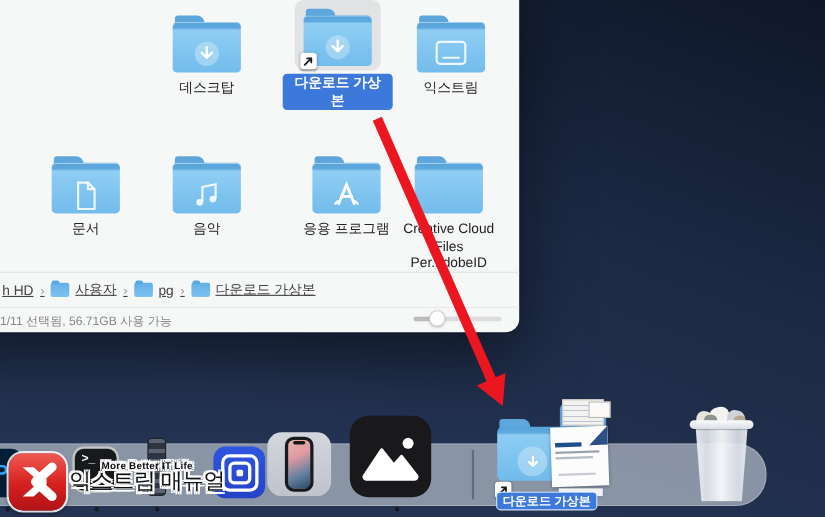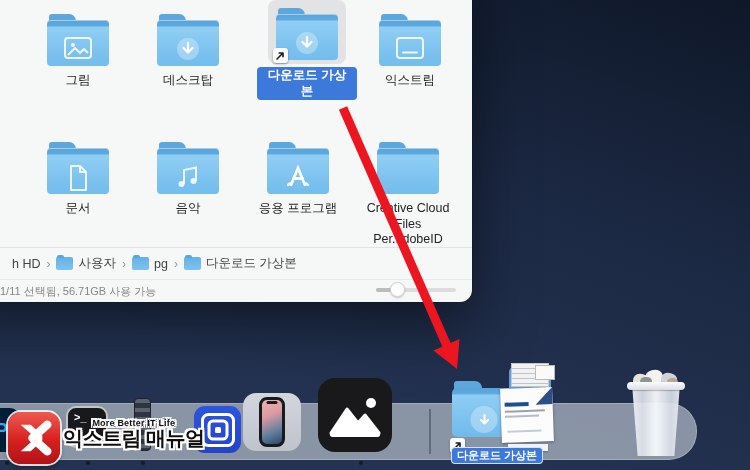--- a/index.html
+++ b/index.html
@@ -35,21 +35,21 @@
   .folder .tab { position:absolute; left:2px; top:0; width:27px; height:13px; border-radius:3px 7px 0 0; background:#5ea7dd; }
   .folder .fbody { position:absolute; left:0; top:6px; width:62px; height:46px; border-radius:4px;
     background:linear-gradient(180deg,#57a4db 0%,#5ea9de 12%,#90cef4 16%,#7cc2ef 70%,#73bcec 100%);
     box-shadow:inset 0 1px 0 rgba(255,255,255,.45); }
   .folder .glyph { position:absolute; left:50%; top:22px; transform:translateX(-50%); }
   .alias-badge { position:absolute; left:-3px; bottom:-3px; width:15px; height:15px; background:#fdfdfd;
     border-radius:3px; box-shadow:0 1px 2px rgba(0,0,0,.4); display:flex; align-items:center; justify-content:center; }
 
   
   .pathbar { position:absolute; left:0; top:247px; width:472px; height:32px; border-top:1px solid #e2e3e5;
-    display:flex; align-items:center; padding-left:12px; font-size:12.5px; color:#434345; white-space:nowrap; overflow:hidden; }
+    display:flex; align-items:center; padding-left:2px; font-size:12.5px; color:#434345; white-space:nowrap; overflow:hidden;text-decoration:underline; }
   .crumb-sep { color:#9a9a9e; margin:0 6px; font-size:12px; }
   .mini-folder { position:relative; width:17px; height:13px; background:linear-gradient(180deg,#63b0e6,#7ec3f0); border-radius:2px; margin-right:5px; flex:none; }
   .mini-folder::before { content:""; position:absolute; left:1px; top:-2px; width:7px; height:3px; background:#5aa6de; border-radius:2px 2px 0 0; }
   .statusbar { position:absolute; left:0; top:279px; width:472px; height:23px; border-top:1px solid #e9eaec;
     display:flex; align-items:center; justify-content:flex-start; font-size:11px; color:#87878b; }
   .slider { position:absolute; right:16px; top:8px; width:80px; height:4px; border-radius:2px; background:#dcdcde; }
   .slider .fill { position:absolute; left:0; top:0; height:4px; width:22px; background:#bcbcbf; border-radius:2px; }
   .slider .knob { position:absolute; left:14px; top:-6px; width:15px; height:15px; background:#fff; border:1px solid #d2d2d4;
     border-radius:50%; box-shadow:0 1px 2px rgba(0,0,0,.2); }
 
@@ -114,45 +114,31 @@
 
   
   .watermark { position:absolute; left:8px; top:396px; z-index:50; display:flex; align-items:flex-start;text-align:center; }
   .wm-logo { width:52px; height:52px; border-radius:13px; margin-top:16px;
     background:linear-gradient(180deg,#ef5a50 0%,#d6201f 55%,#b21318 100%);
     box-shadow:0 0 0 2px rgba(255,255,255,.85), 0 2px 5px rgba(0,0,0,.5);
     display:flex; align-items:center; justify-content:center; }
   .wm-text { margin-left:3px; margin-top:22px; }
   .wm-tagline { font-size:9px; font-weight:bold; color:#0e0e0e; letter-spacing:.2px;
     text-shadow:-2px -2px 0 #fff,2px -2px 0 #fff,-2px 2px 0 #fff,2px 2px 0 #fff,0 -2px 0 #fff,0 2px 0 #fff,-2px 0 0 #fff,2px 0 0 #fff; }
-  .wm-title { font-size:20px; font-weight:700; color:#0e0e0e; letter-spacing:-.5px; line-height:1.05;
+  .wm-title { font-size:20px; font-weight:400; color:#0e0e0e; letter-spacing:-.5px; line-height:1.05;
     text-shadow:-2px -2px 0 #fff,2px -2px 0 #fff,-2px 2px 0 #fff,2px 2px 0 #fff,0 -2px 0 #fff,0 2px 0 #fff,-2px 0 0 #fff,2px 0 0 #fff; }
 </style>
 </head>
 <body>
 
 <div class="desktop-tint"></div>
 
 <div class="window"></div>
 <div class="win-content">
 
-  <div class="grid-cell" style="left:23px; top:6px;">
-    <div class="icon-wrap">
-        <div class="folder">
-      <div class="tab"></div>
-          <div class="fbody"></div>
-      <svg class="glyph" width="30" height="24" viewBox="0 0 30 24" fill="none" stroke="rgba(255,255,255,.85)" stroke-width="2">
-        <rect x="2" y="2" width="26" height="20" rx="3"></rect>
-            <circle cx="10" cy="9" r="2" fill="rgba(255,255,255,.85)" stroke="none"></circle>
-        <path d="M5 19 l7-7 5 5 4-4 4 4" stroke-linejoin="round"></path>
-          </svg>
-    </div>
-      </div>
-    <div class="f-label">그림</div>
-  </div>
 
   <div class="grid-cell" style="left:133px; top:6px;">
     <div class="icon-wrap">
         <div class="folder">
       <div class="tab"></div>
           <div class="fbody"></div>
       <svg class="glyph" width="26" height="26" viewBox="0 0 26 26">
         <circle cx="13" cy="13" r="11" fill="rgba(255,255,255,.30)"></circle>
         <path d="M13 7 v9 M8.5 12 l4.5 4.5 4.5-4.5" stroke="#fff" stroke-width="2.2" fill="none" stroke-linecap="round" stroke-linejoin="round"></path>
           </svg>
@@ -216,21 +202,21 @@
           <div class="fbody"></div>
       <svg class="glyph" width="24" height="28" viewBox="0 0 24 28" fill="none" stroke="rgba(255,255,255,.85)" stroke-width="2">
         <path d="M5 2 h9 l6 6 v18 H5 z" stroke-linejoin="round"></path>
             <path d="M14 2 v6 h6"></path>
           </svg>
     </div>
       </div>
     <div class="f-label">문서</div>
   </div>
 
-  <div class="grid-cell" style="left:243px; top:134px;align-items:center;">
+  <div class="grid-cell" style="left:260px; top:134px;align-items:center;">
     <div class="icon-wrap">
         <div class="folder">
       <svg class="glyph" style="z-index:2" width="28" height="26" viewBox="0 0 28 26" fill="none" stroke="rgba(255,255,255,.85)" stroke-width="2.4" stroke-linecap="round">
         <path d="M7 21 L14 4 L21 21"></path>
             <path d="M9.6 14.5 H18.4"></path>
             <path d="M4 21 l2-1.8 M24 21 l-2-1.8"></path>
           </svg>
       <div class="tab"></div>
           <div class="fbody"></div>
       <svg class="glyph" width="28" height="26" viewBox="0 0 28 26" fill="none" stroke="rgba(255,255,255,.85)" stroke-width="2.4" stroke-linecap="round">

